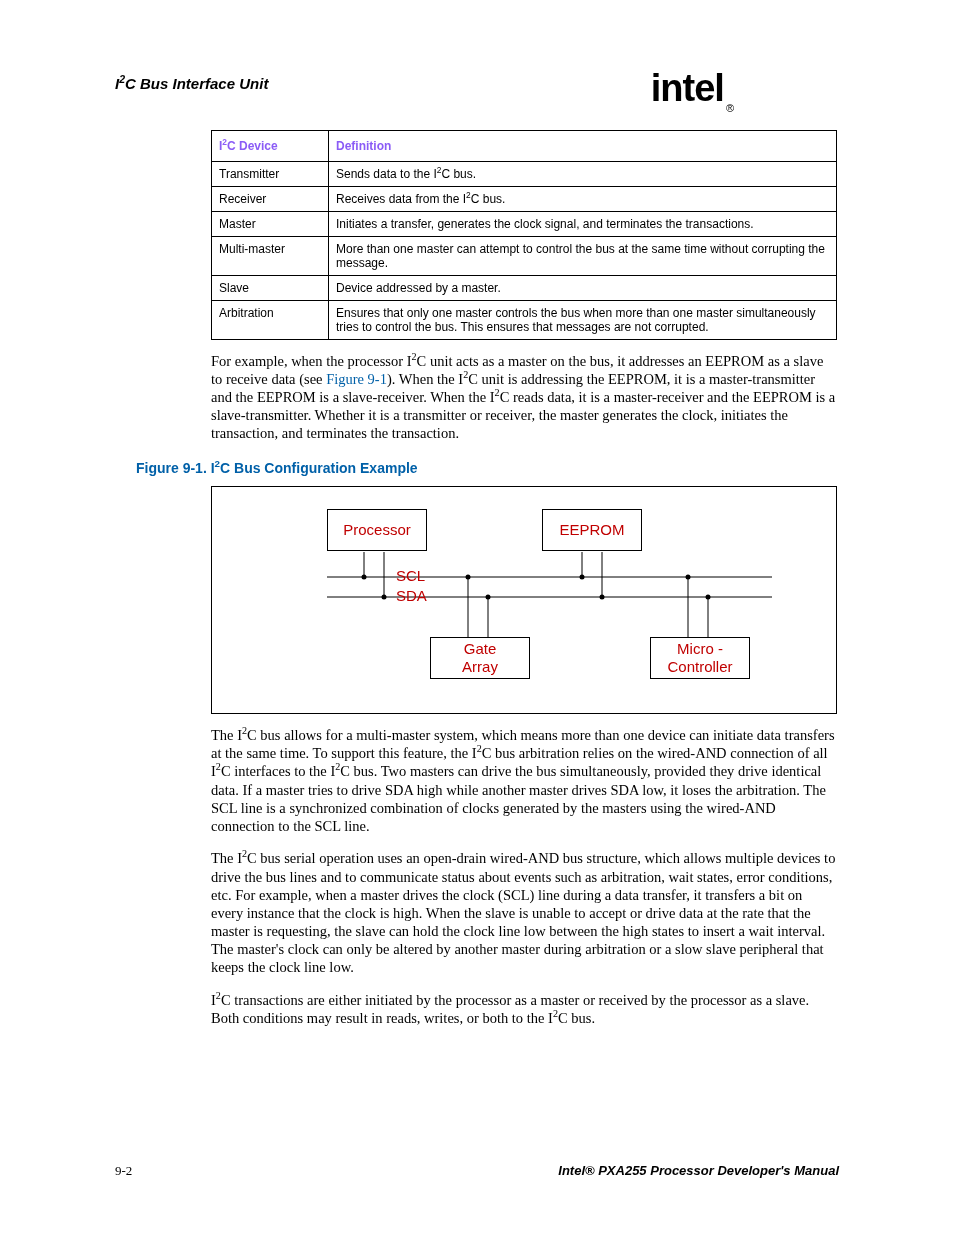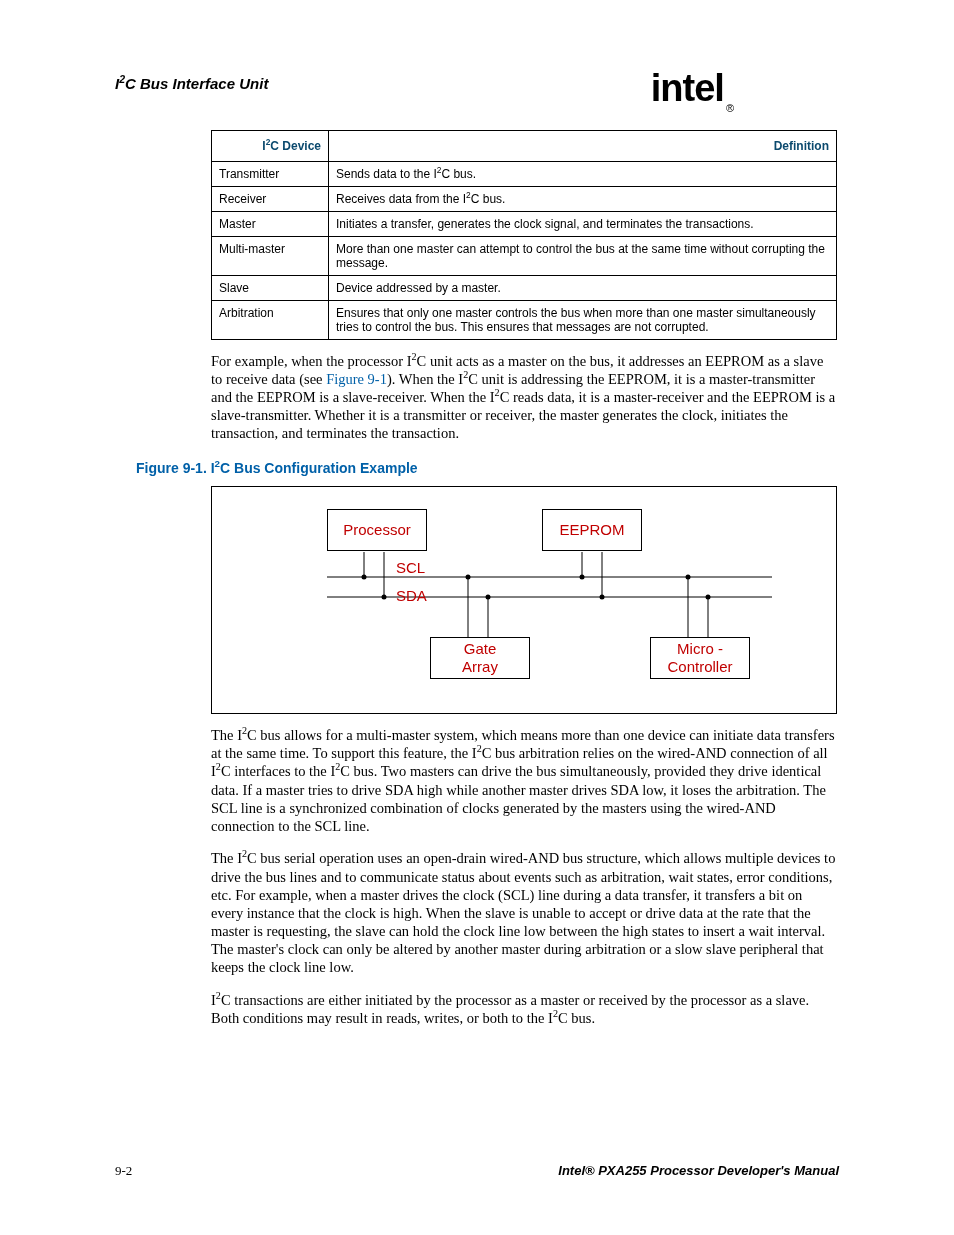--- a/index.html
+++ b/index.html
@@ -57,23 +57,23 @@
     font-family: Arial, Helvetica, sans-serif;
     font-size: 12px;
   }
   table.def th, table.def td {
     border: 1px solid #000;
     padding: 5px 7px;
     text-align: left;
     vertical-align: top;
   }
   table.def th {
-    color: #0c4a6e;
-    font-weight: bold;
-    text-align: right;
+    color: #8b5cf6;
+    font-weight: bold;
+    text-align: left;
     padding: 8px 7px;
   }
   .body-text {
     margin-left: 96px;
     width: 626px;
     font-size: 14.5px;
     line-height: 1.25;
     margin-top: 12px;
     text-align: left;
   }
@@ -225,21 +225,21 @@
       <div class="fbox" style="left:330px; top:22px; width:100px; height:42px;">
         <span>EEPROM</span>
       </div>
       <div class="fbox" style="left:218px; top:150px; width:100px; height:42px;">
         <span><span>Gate</span><br><span>Array</span></span>
       </div>
       <div class="fbox" style="left:438px; top:150px; width:100px; height:42px;justify-content:center;">
         <span><span>Micro -</span><br><span>Controller</span></span>
       </div>
 
-      <div class="lbl" style="left:184px; top:72px;">SCL</div>
+      <div class="lbl" style="left:184px; top:80px;">SCL</div>
       <div class="lbl" style="left:184px; top:100px;">SDA</div>
     </div>
   </div>
 
   <p class="body-text">
     <span>The I</span><span class="sup">2</span><span>C bus allows for a multi-master system, which means more than one device can initiate data transfers at the same time. To support this feature, the I</span><span class="sup">2</span><span>C bus arbitration relies on the wired-AND connection of all I</span><span class="sup">2</span><span>C interfaces to the I</span><span class="sup">2</span><span>C bus. Two masters can drive the bus simultaneously, provided they drive identical data. If a master tries to drive SDA high while another master drives SDA low, it loses the arbitration. The SCL line is a synchronized combination of clocks generated by the masters using the wired-AND connection to the SCL line.</span>
   </p>
 
   <p class="body-text">
     <span>The I</span><span class="sup">2</span><span>C bus serial operation uses an open-drain wired-AND bus structure, which allows multiple devices to drive the bus lines and to communicate status about events such as arbitration, wait states, error conditions, etc. For example, when a master drives the clock (SCL) line during a data transfer, it transfers a bit on every instance that the clock is high. When the slave is unable to accept or drive data at the rate that the master is requesting, the slave can hold the clock line low between the high states to insert a wait interval. The master's clock can only be altered by another master during arbitration or a slow slave peripheral that keeps the clock line low.</span>

